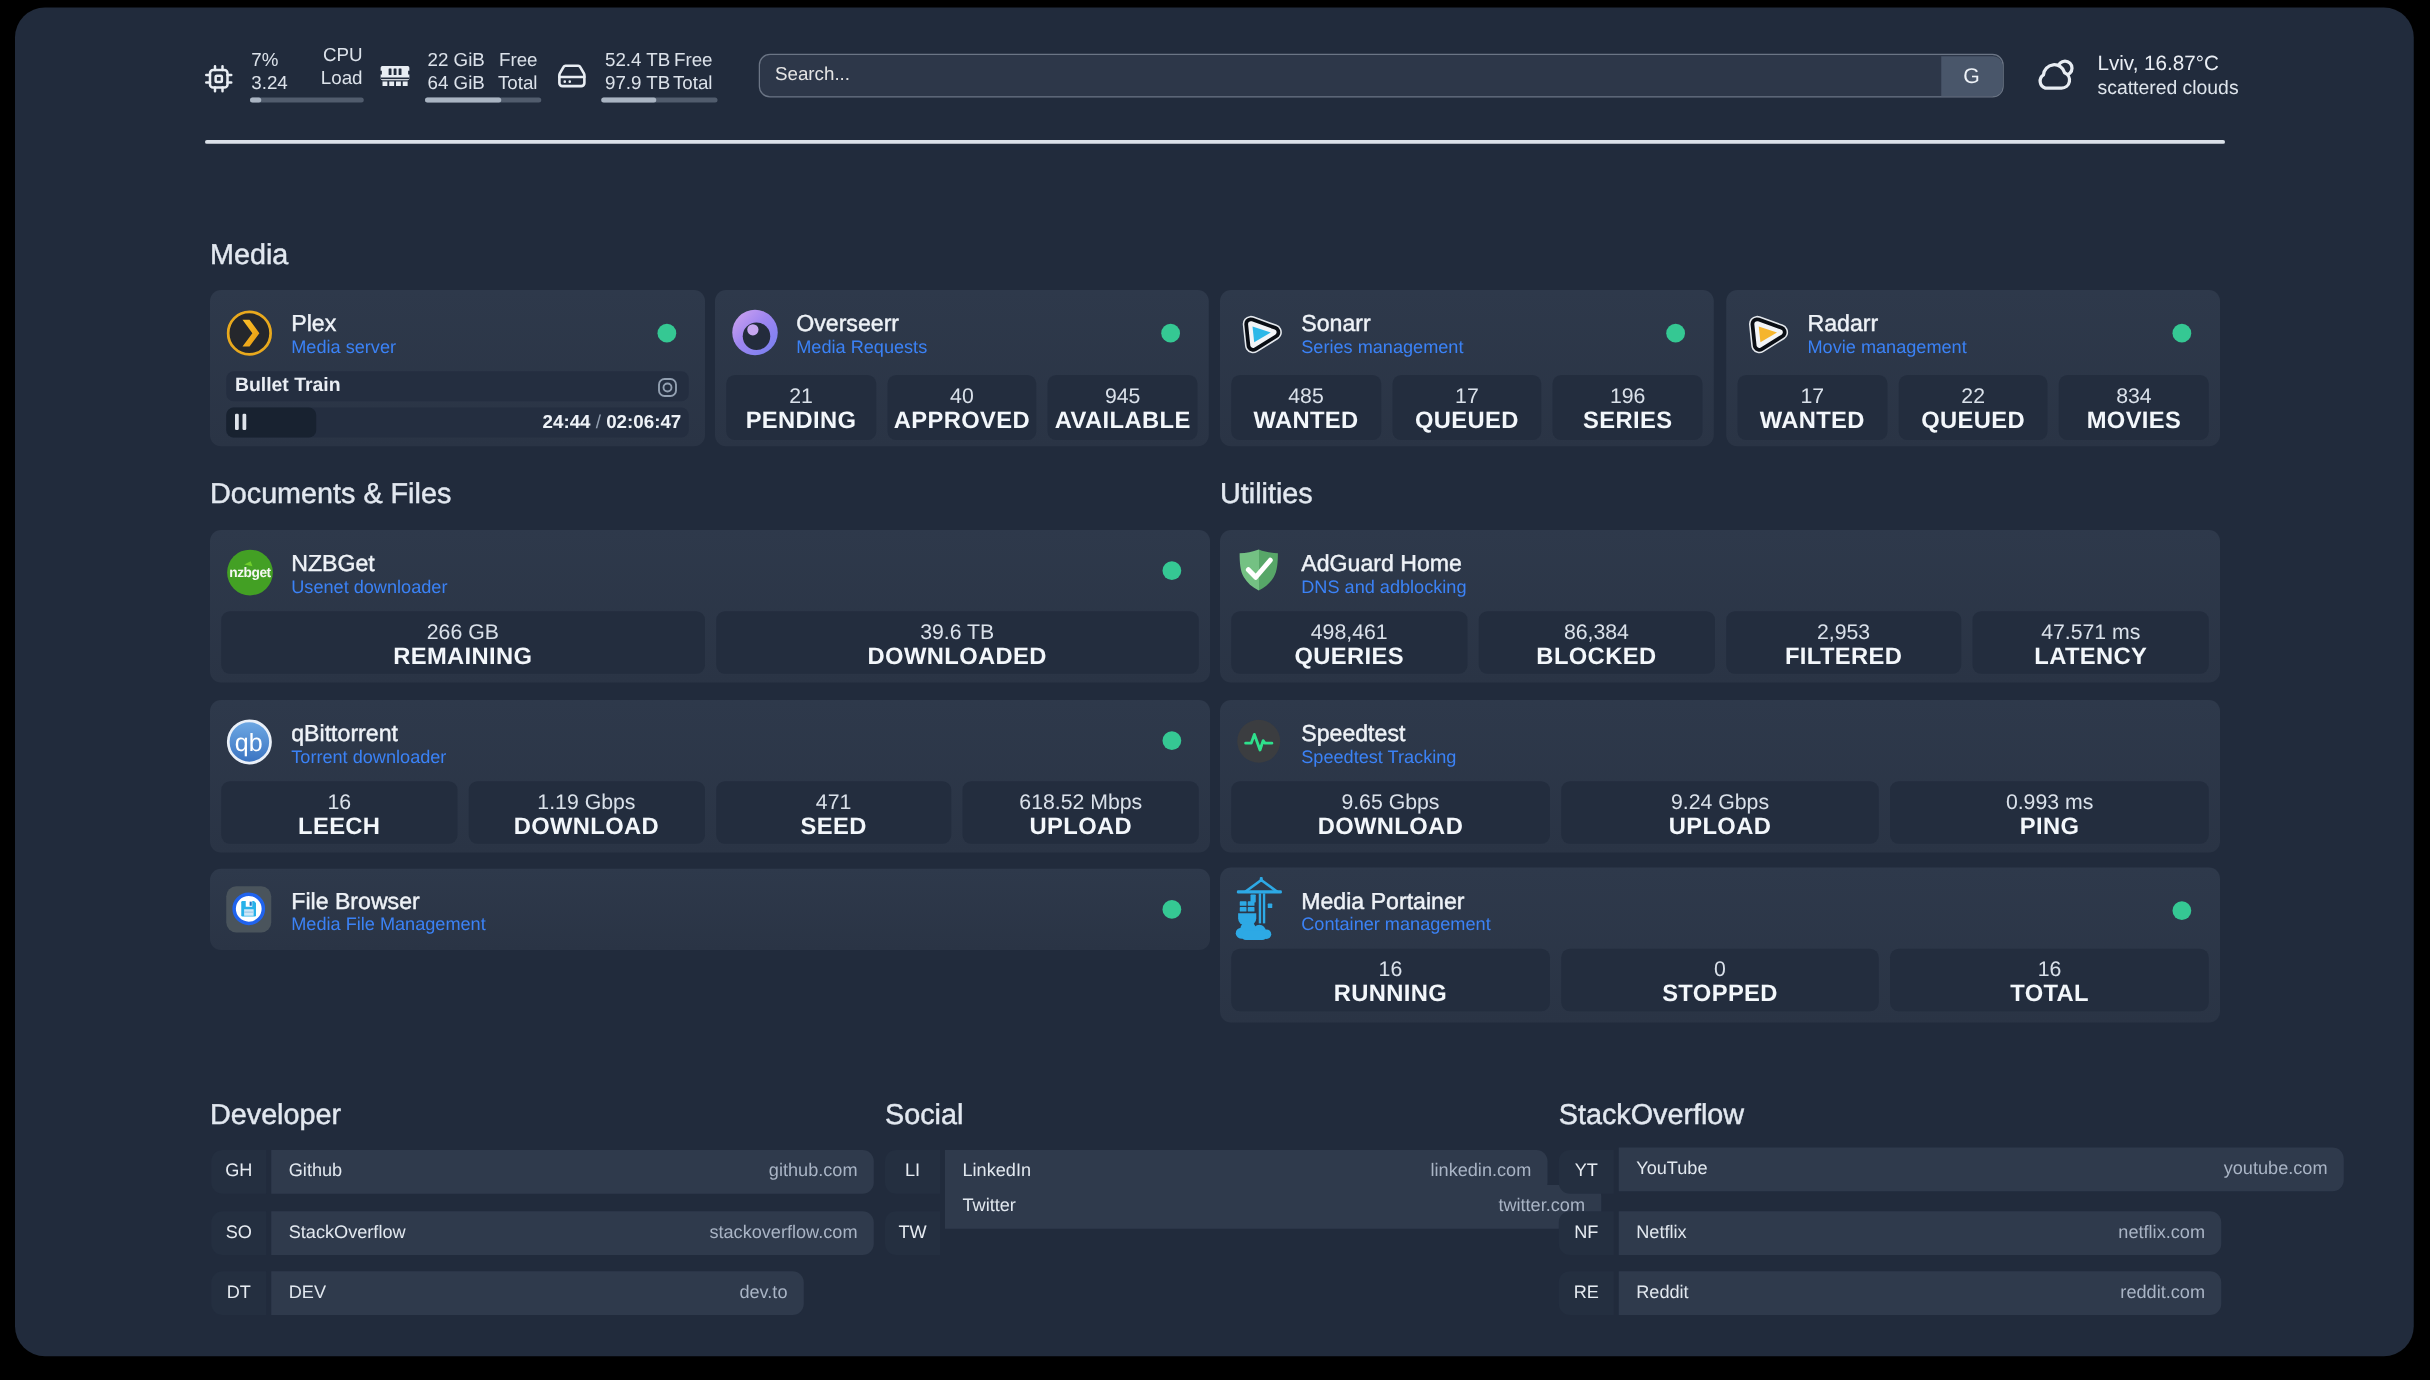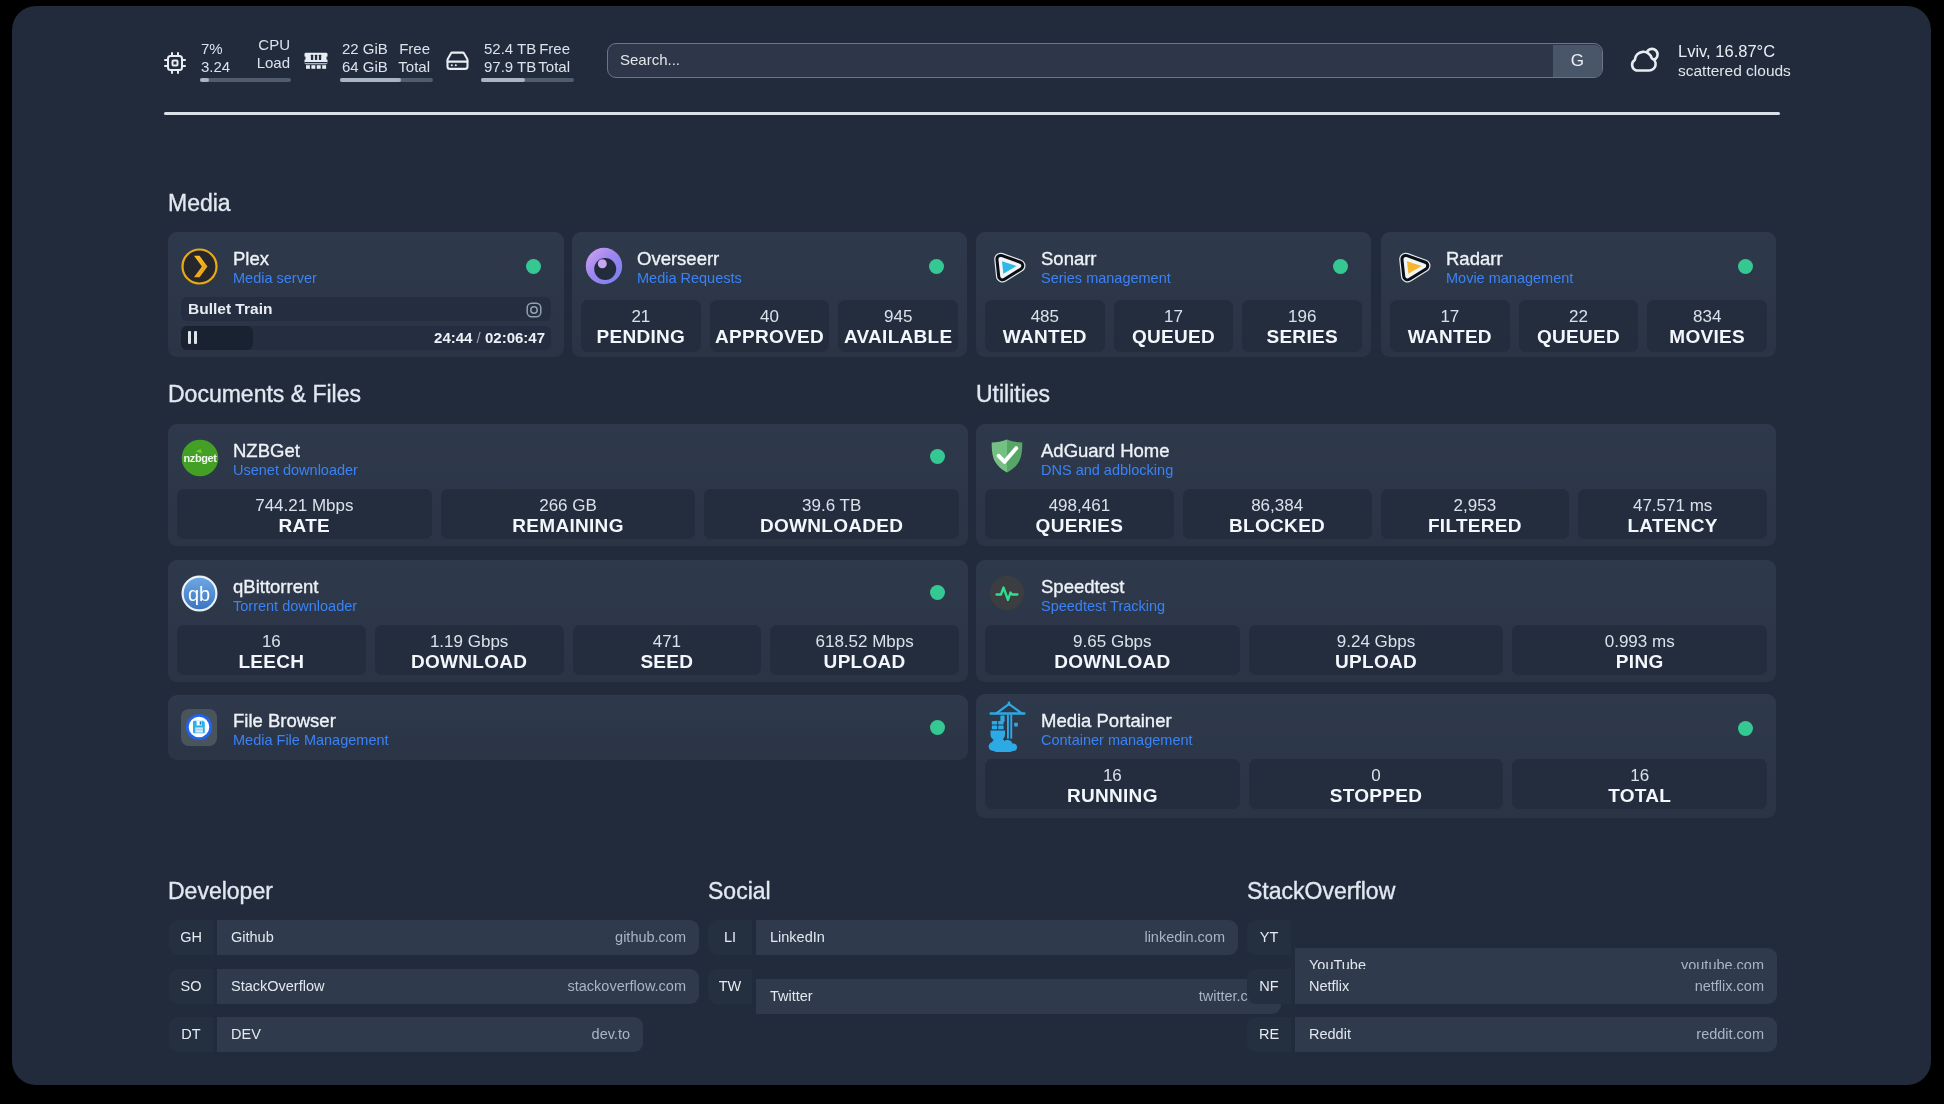--- a/index.html
+++ b/index.html
@@ -205,24 +205,20 @@
 <div class="abs" style="left:181px;top:439px"><svg width="38" height="38" viewBox="0 0 38 38">
 <circle cx="19" cy="19" r="18.3" fill="#43a024"></circle>
 <path d="M14.5 12.5 19.5 10l1.5 4z" fill="#71d02c"></path>
 <text x="19" y="22.5" font-family="Liberation Sans,sans-serif" font-size="11" font-weight="700" fill="#f4f8f2" text-anchor="middle" letter-spacing="-0.4">nzbget</text>
 </svg></div>
 <div class="ttl" style="left:233px;top:440px">NZBGet</div>
 <div class="sub" style="left:233px;top:461px">Usenet downloader</div>
 <div class="dot" style="left:930px;top:449px"></div>
 <div class="stats" style="left:177px;top:489px;width:782px;height:50px">
 <div class="st">
-      <div class="n">744.21 Mbps</div>
-      <div class="l">RATE</div>
-    </div>
-<div class="st">
       <div class="n">266 GB</div>
       <div class="l">REMAINING</div>
     </div>
 <div class="st">
       <div class="n">39.6 TB</div>
       <div class="l">DOWNLOADED</div>
     </div>
 </div>
 
 <div class="card" style="left:976px;top:424px;width:800px;height:122px"></div>
@@ -390,27 +386,27 @@
     <div class="bmn">DEV</div>
     <div class="bmu">dev.to</div>
   </div>
 
 <div class="bmah" style="left:708px;top:920px">LI</div>
 <div class="bmb" style="left:756px;top:920px;width:482px">
     <div class="bmn">LinkedIn</div>
     <div class="bmu">linkedin.com</div>
   </div>
 <div class="bmah" style="left:708px;top:968.5px">TW</div>
-<div class="bmb" style="left:756px;top:979px;width:525px">
+<div class="bmb" style="left:756px;top:948px;width:525px">
     <div class="bmn">Twitter</div>
     <div class="bmu">twitter.com</div>
   </div>
 
 <div class="bmah" style="left:1247px;top:920px">YT</div>
-<div class="bmb" style="left:1295px;top:948px;width:482px">
+<div class="bmb" style="left:1295px;top:918px;width:580px">
     <div class="bmn">YouTube</div>
     <div class="bmu">youtube.com</div>
   </div>
 <div class="bmah" style="left:1247px;top:968.5px">NF</div>
 <div class="bmb" style="left:1295px;top:968.5px;width:482px">
     <div class="bmn">Netflix</div>
     <div class="bmu">netflix.com</div>
   </div>
 <div class="bmah" style="left:1247px;top:1017px">RE</div>
 <div class="bmb" style="left:1295px;top:1017px;width:482px">

